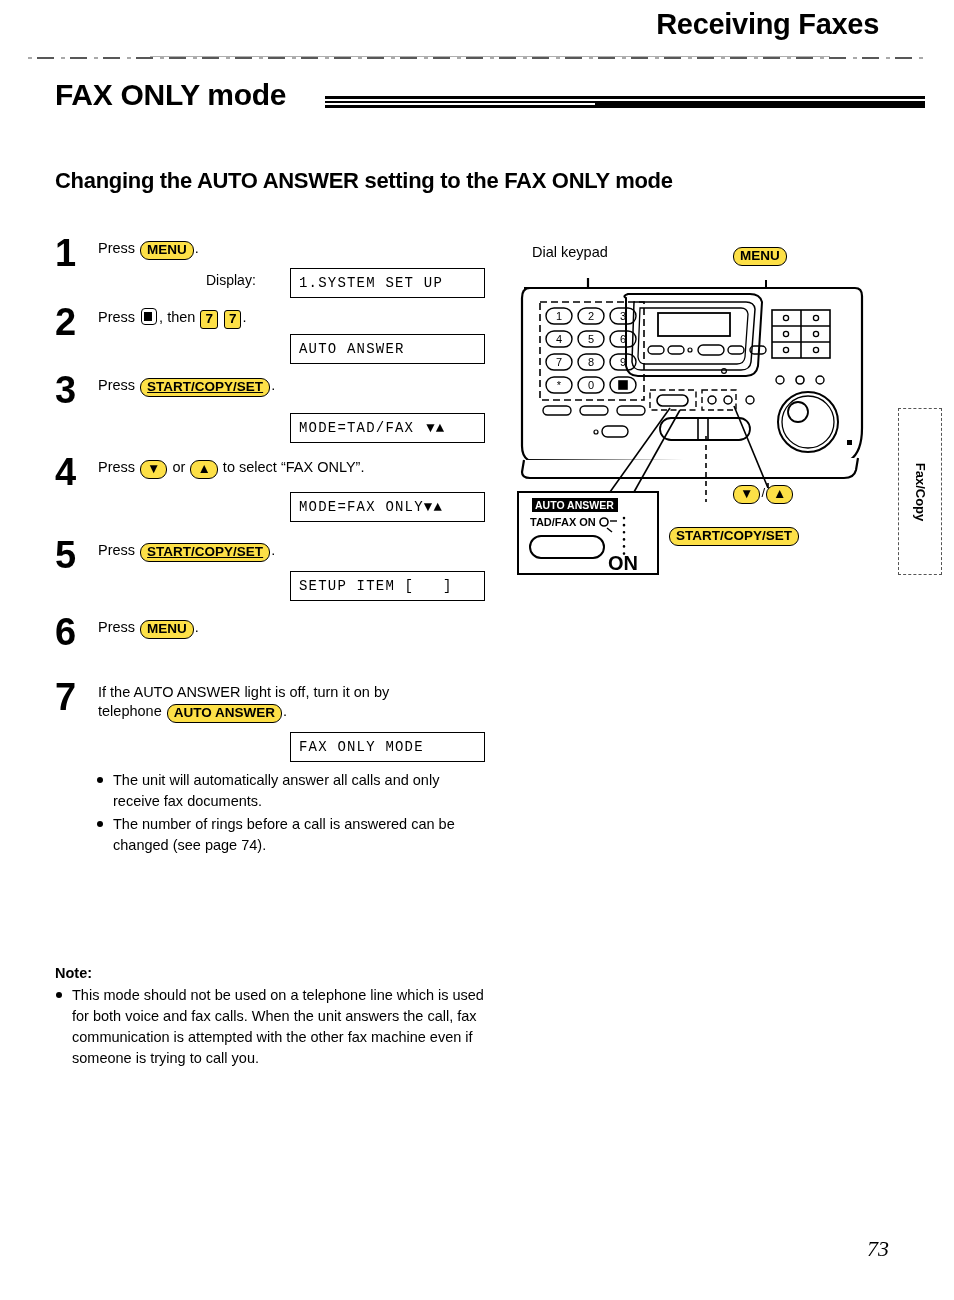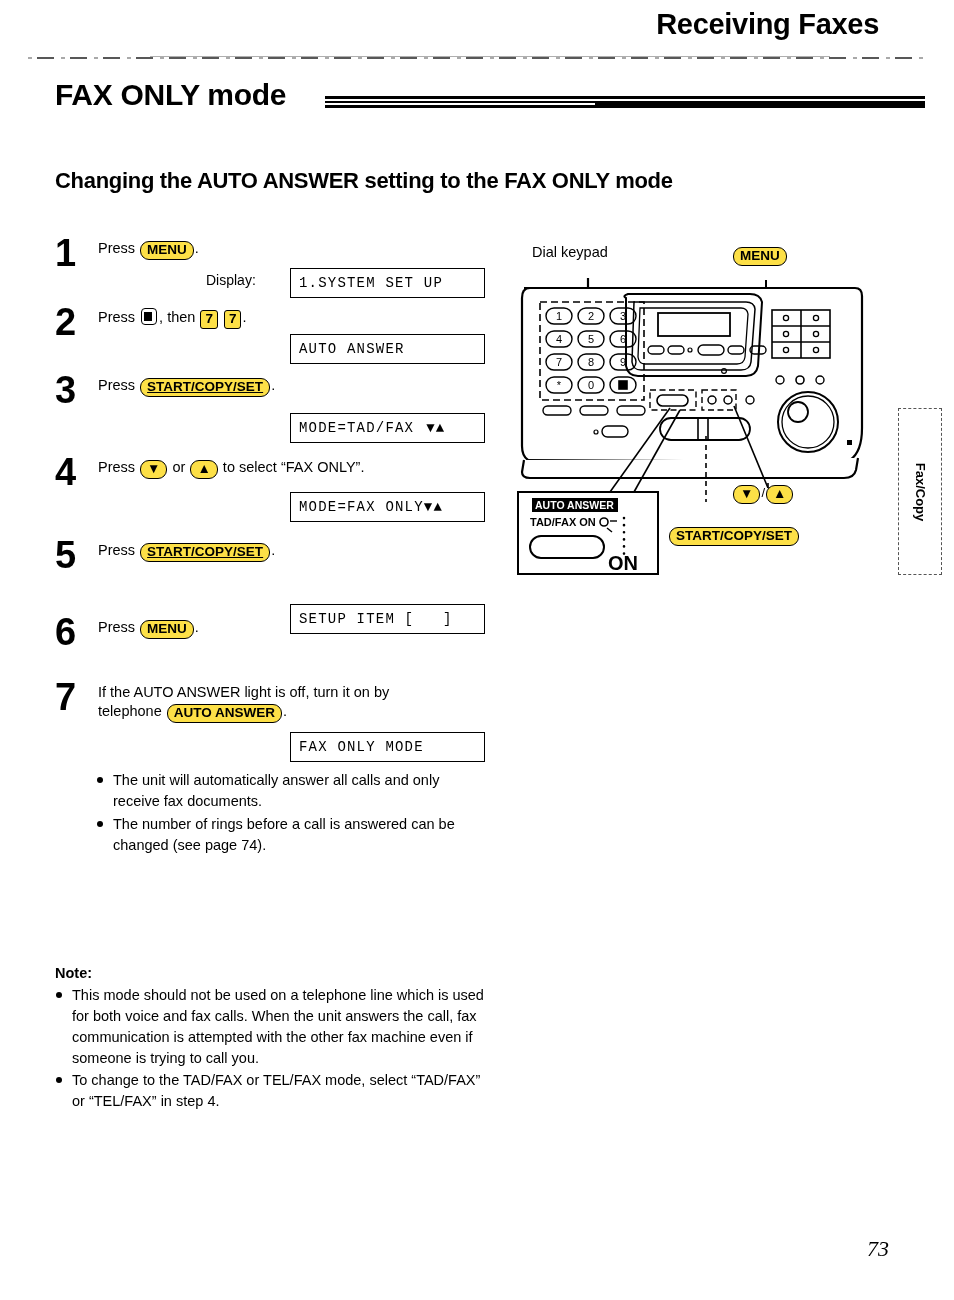--- a/index.html
+++ b/index.html
@@ -150,21 +150,21 @@
   </div>
   <div class="lcd" style="left:290px;top:492px;width:177px;"><span>MODE=FAX ONLY</span><span>▼▲</span></div>
 
   <div class="step" style="top:538px;">
     <div class="step-num">5</div>
     <div class="step-text">
       <span>Press</span>
       <span class="key under">START/COPY/SET</span><span>.</span>
     </div>
   </div>
-  <div class="lcd" style="left:290px;top:604px;width:177px;">SETUP ITEM [   ]</div>
+  <div class="lcd" style="left:290px;top:571px;width:177px;">SETUP ITEM [   ]</div>
 
   <div class="step" style="top:615px;">
     <div class="step-num">6</div>
     <div class="step-text">
       <span>Press</span>
       <span class="key">MENU</span><span>.</span>
     </div>
   </div>
 
   <div class="step" style="top:680px;">
@@ -178,21 +178,20 @@
   <div class="lcd" style="left:290px;top:732px;width:177px;">FAX ONLY MODE</div>
 
   <div class="bullets" style="top:770px;">
     <div class="bl">The unit will automatically answer all calls and only receive fax documents.</div>
     <div class="bl">The number of rings before a call is answered can be changed (see page 74).</div>
   </div>
 
   <div id="note-block">
     <div id="note-title">Note:</div>
     <div class="nl">This mode should not be used on a telephone line which is used for both voice and fax calls. When the unit answers the call, fax communication is attempted with the other fax machine even if someone is trying to call you.</div>
-    <div class="nl">To change to the TAD/FAX or TEL/FAX mode, select “TAD/FAX” or “TEL/FAX” in step 4.</div>
   </div>
 
   <div id="side-tab">
     <span>Fax/Copy</span>
   </div>
 
   <div id="page-number">73</div>
 
   <div id="diagram">
     <svg width="400" height="360" viewBox="0 0 400 360" xmlns="http://www.w3.org/2000/svg" fill="none" stroke="#000" stroke-width="1.6">

